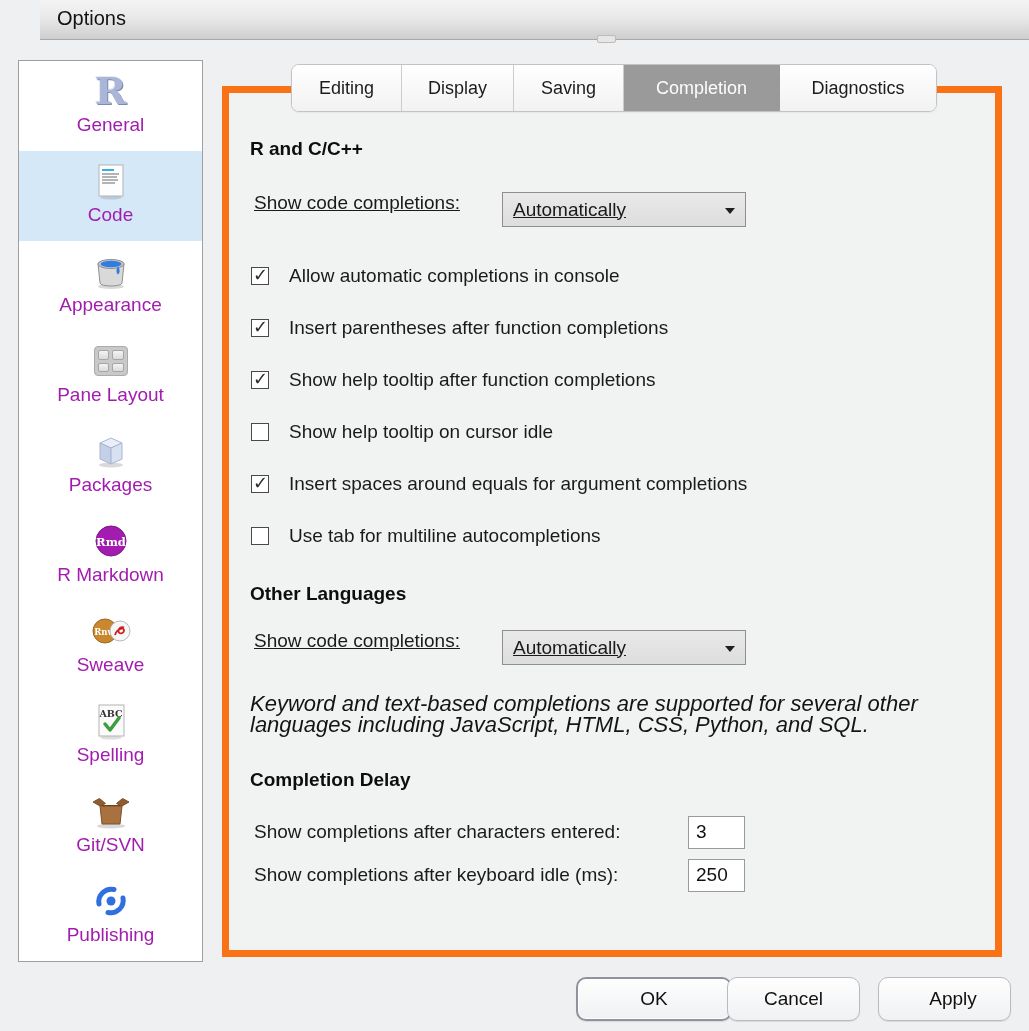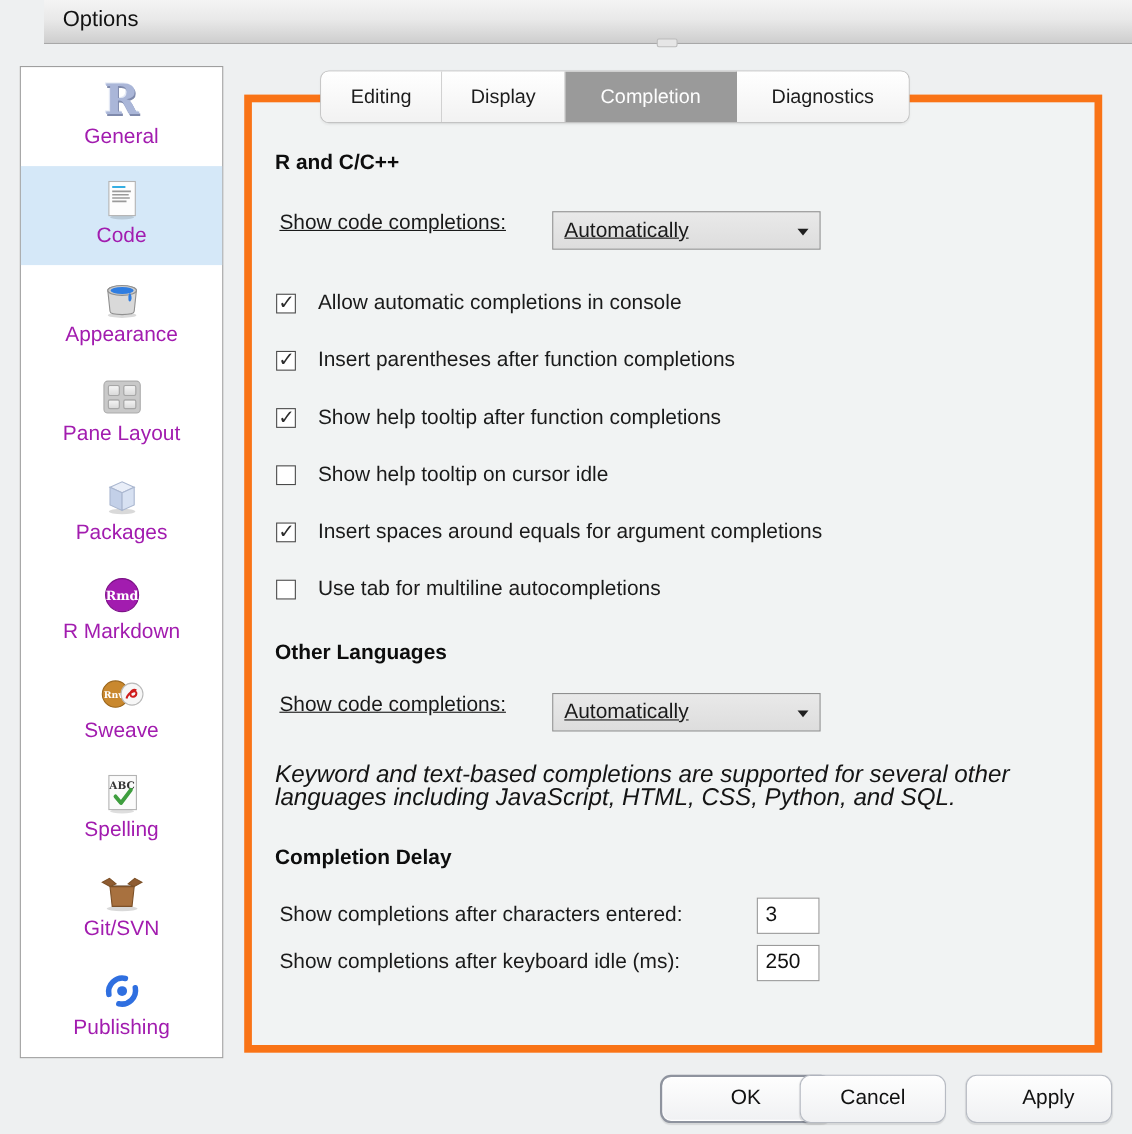--- a/index.html
+++ b/index.html
@@ -86,21 +86,21 @@
   }
   
   .btn{
     position:absolute;top:977px;height:44px;border-radius:10px;
     background:linear-gradient(180deg,#fefefe,#f0f1f3);
     border:1px solid #b7bbc3;font-size:19px;color:#111;
     font-family:"Liberation Sans",sans-serif;box-shadow:0 1px 1px rgba(0,0,0,0.10);
     cursor:default;
   }
   .btn.default{border:2px solid #8e939e;box-shadow:inset 0 0 0 1px #ffffff,0 1px 1px rgba(0,0,0,0.10);}
-  #ok-btn{left:600px;width:156px;}
+  #ok-btn{left:576px;width:156px;}
   #cancel-btn{left:727px;width:133px;}
   #apply-btn{left:878px;width:133px;padding-left:23px;}
 </style>
 </head>
 <body>
 
 <div class="titlebar">
   <span>Options</span>
 </div>
 <div class="grip"></div>
@@ -225,20 +225,23 @@
   </div>
 </nav>
 
 <div class="tabbar">
   <div class="tab" style="width:110px">
       <span>Editing</span>
     </div>
   <div class="tab" style="width:112px">
       <span>Display</span>
     </div>
+  <div class="tab" style="width:110px">
+      <span>Saving</span>
+    </div>
   <div class="tab active" style="width:156px">
       <span>Completion</span>
     </div>
   <div class="tab" style="width:156px">
       <span>Diagnostics</span>
     </div>
 </div>
 
 <main class="panel">
 

